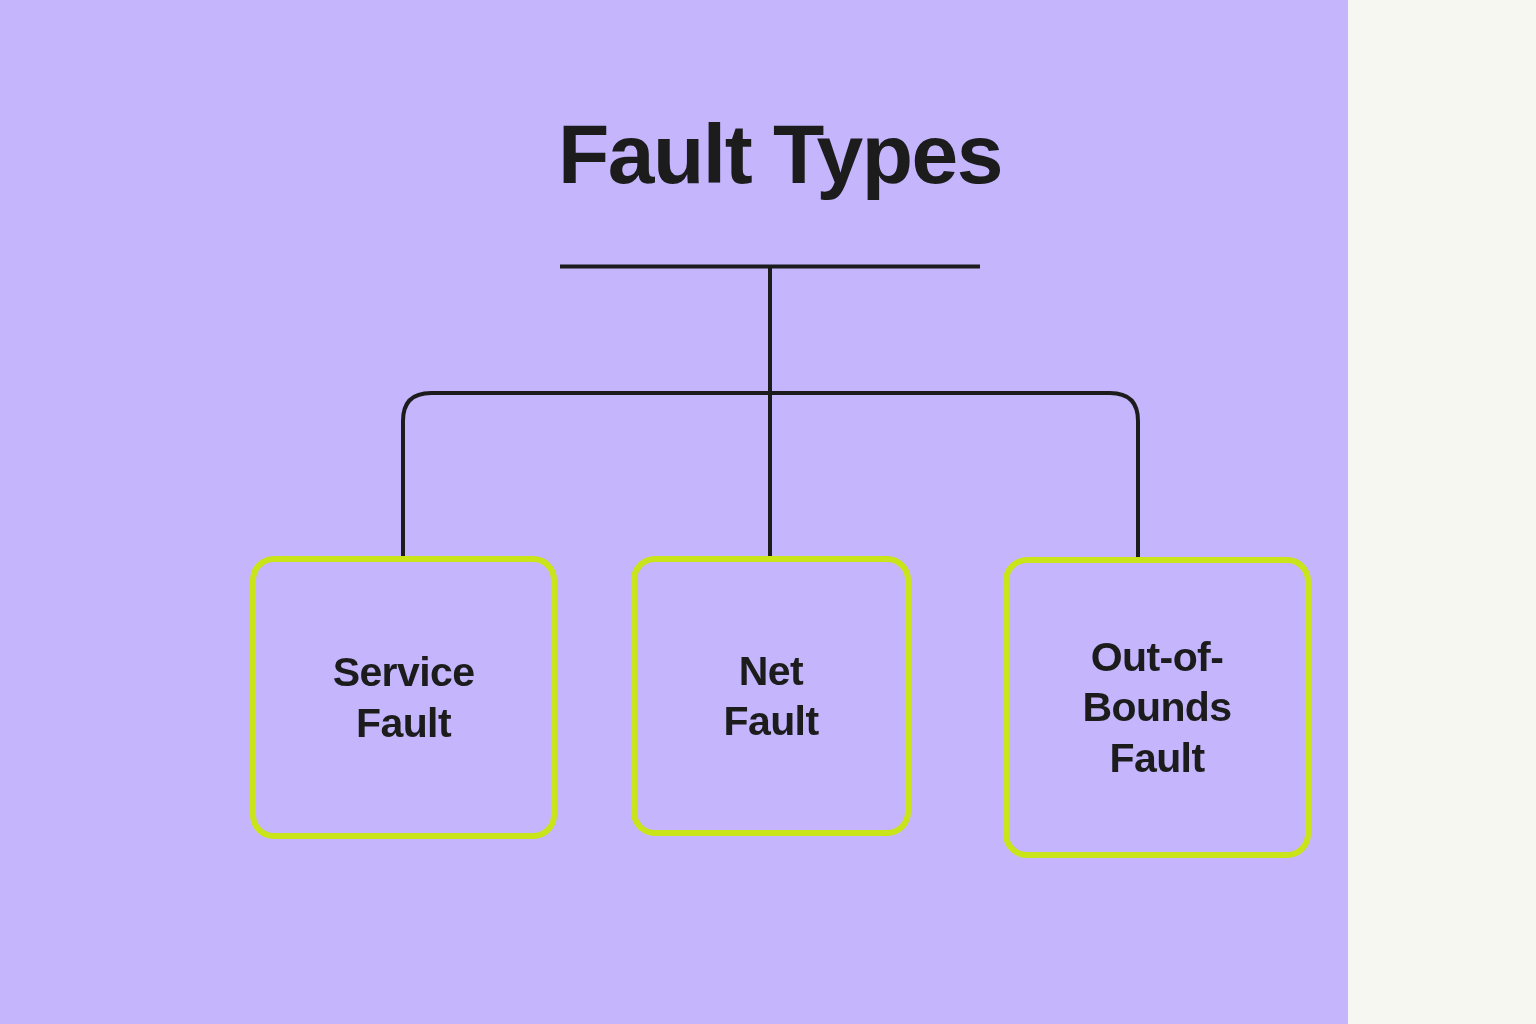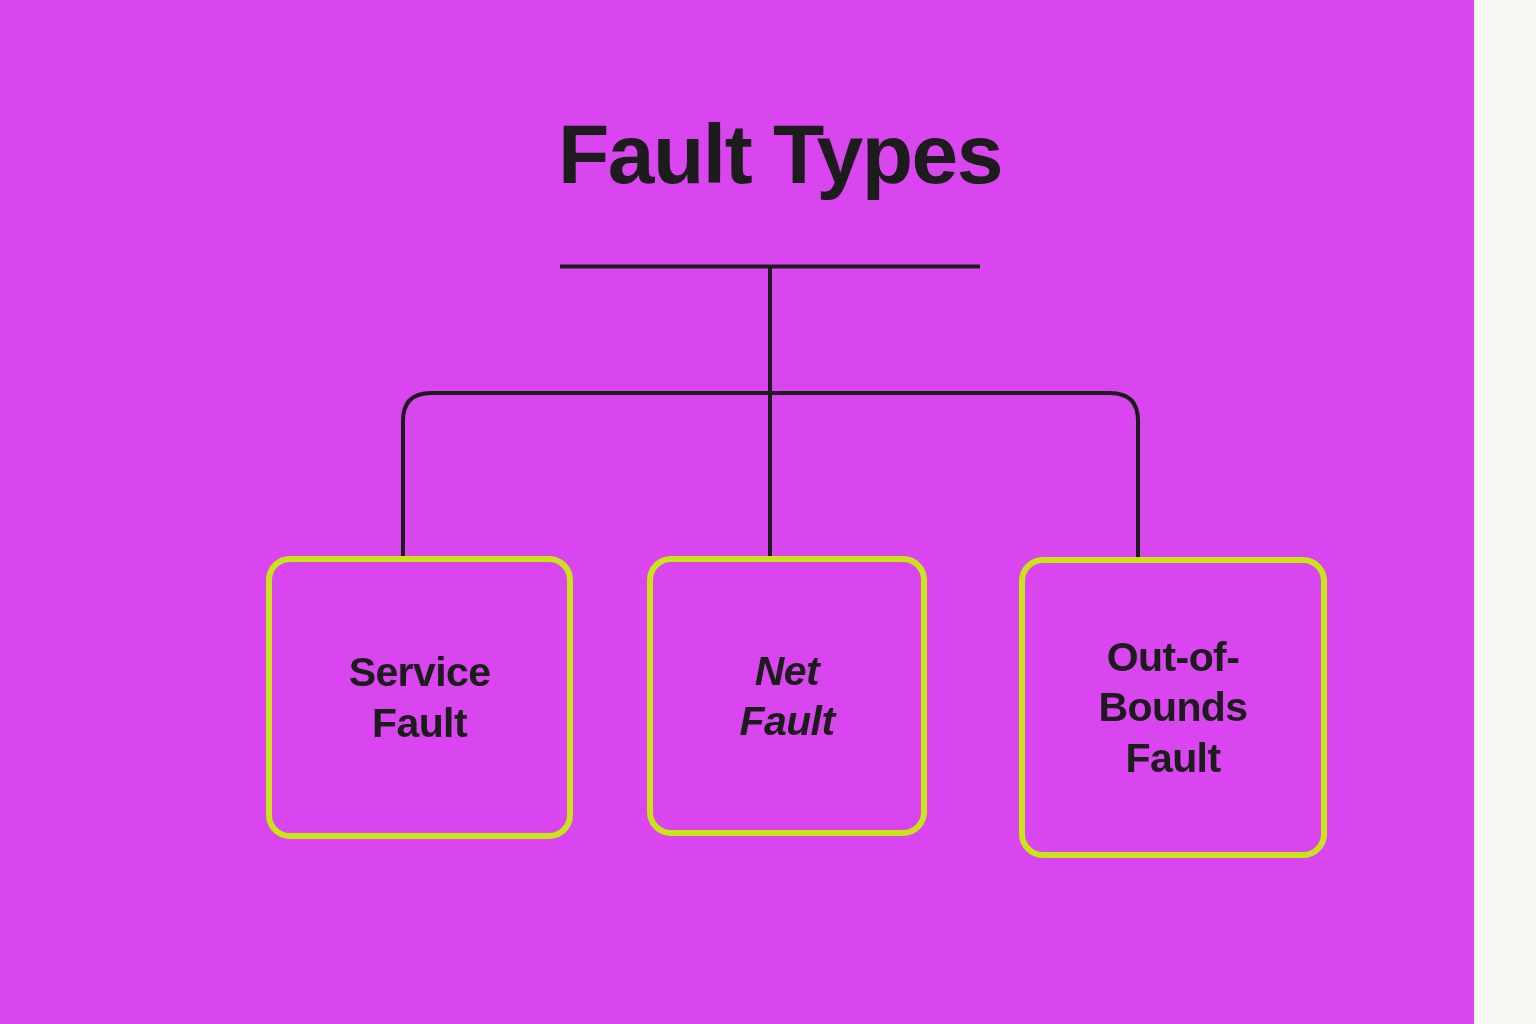--- a/index.html
+++ b/index.html
@@ -10,23 +10,23 @@
     width: 1536px;
     height: 1024px;
     overflow: hidden;
     background: #f7f7f2;
     font-family: "Liberation Sans", sans-serif;
     -webkit-font-smoothing: antialiased;
   }
 
   #canvas {
     position: relative;
-    width: 1474px;
+    width: 1348px;
     height: 1024px;
-    background: #d946ef;
+    background: #c4b5fd;
   }
 
   
   .title {
     position: absolute;
     left: 0;
     top: 112px;
     width: 1560px;
     text-align: center;
     font-size: 84px;
@@ -51,34 +51,33 @@
   .node {
     position: absolute;
     box-sizing: border-box;
     border: 6px solid #cae41a;
     border-radius: 24px;
     background: transparent;
     display: flex;
     align-items: center;
     justify-content: center;
     text-align: center;
-    margin-left: 16px;
   }
   .node-label {
     font-size: 41px;
     font-weight: bold;
     color: #1c1c1c;
     line-height: 1.22;
     letter-spacing: -0.6px;
     padding: 0 10px;
     white-space: pre-line;
   }
 
   #node-0 { left: 250px; top: 556px; width: 307px; height: 283px; }
-  #node-1 { left: 631px; top: 556px; width: 280px; height: 280px; font-style: italic; }
+  #node-1 { left: 631px; top: 556px; width: 280px; height: 280px; }
   #node-2 { left: 1003px; top: 557px; width: 308px; height: 301px; }
 </style>
 </head>
 <body>
 
 <div id="canvas">
 
   <div class="title">Fault Types</div>
 
   <svg class="connectors" viewBox="0 0 1536 1024" width="1536" height="1024" xmlns="http://www.w3.org/2000/svg">

